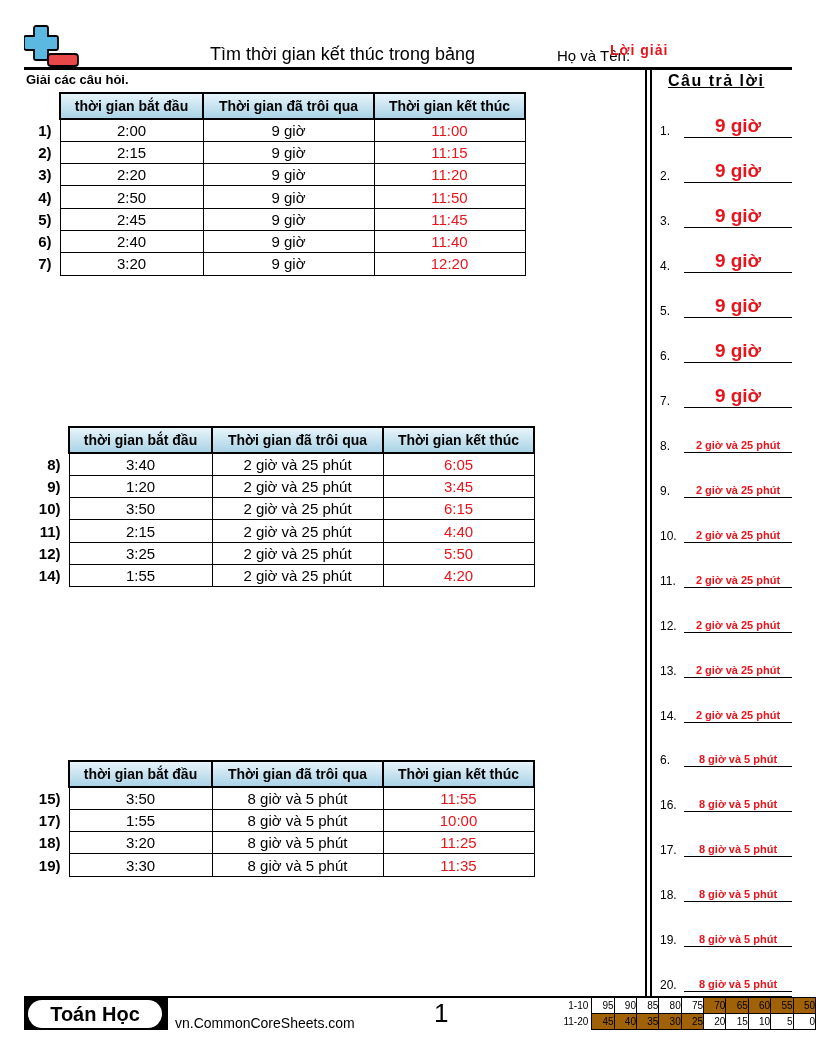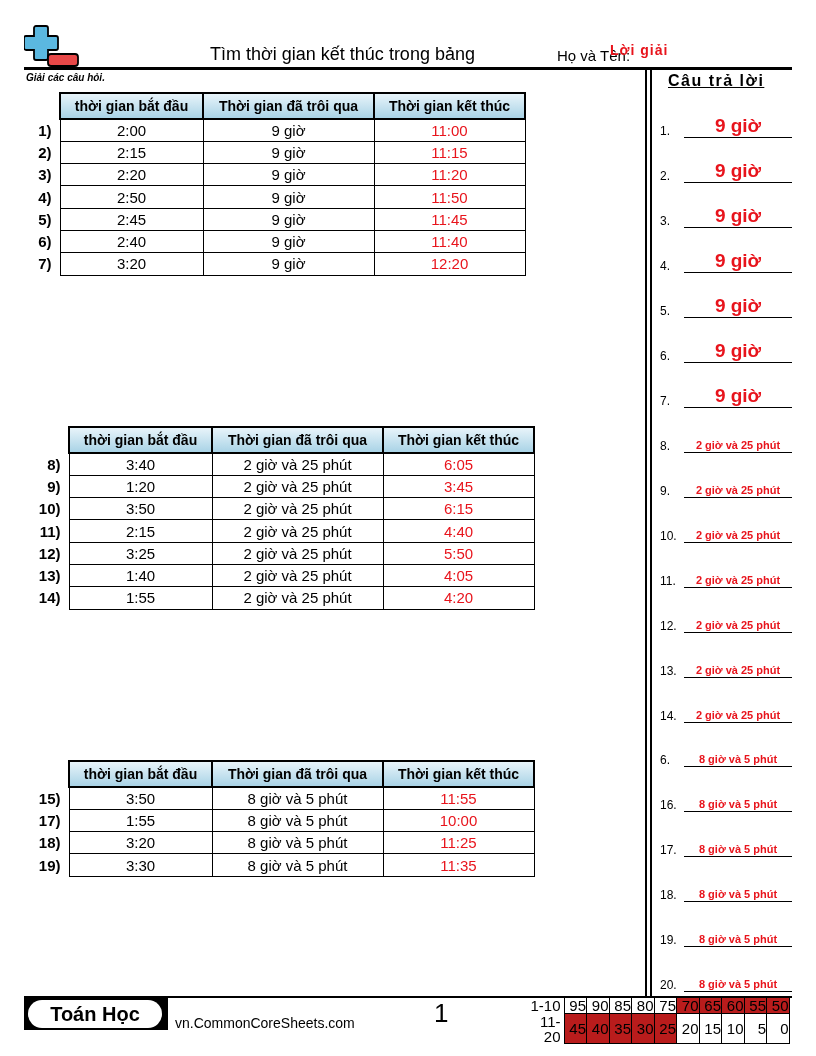--- a/index.html
+++ b/index.html
@@ -5,21 +5,21 @@
   * { box-sizing: border-box; margin: 0; padding: 0; }
   body { width: 816px; height: 1056px; background: #fff; position: relative; font-family: "Liberation Sans", sans-serif; color: #000; overflow: hidden; }
   .abs { position: absolute; }
   .logo { left: 24px; top: 24px; width: 56px; height: 44px; }
   .title { left: 190px; top: 44px; font-size: 18px; margin-left: 20px; }
   .name-label { left: 557px; top: 47px; font-size: 15px; }
   .name-value { left: 610px; top: 42px; font-size: 14px; font-weight: bold; color: #e8141c; letter-spacing: 1px; }
   .top-rule { left: 24px; top: 67px; width: 768px; height: 3px; background: #000; }
   .vline1 { left: 645px; top: 67px; width: 2px; height: 930px; background: #000; }
   .vline2 { left: 650px; top: 67px; width: 2px; height: 930px; background: #000; }
-  .instructions { left: 26px; top: 72px; font-size: 10px; font-weight: bold; font-style: italic; }
+  .instructions { left: 26px; top: 72px; font-size: 13px; font-weight: bold; }
   .answers-title { left: 668px; top: 72px; font-size: 16px; font-weight: bold; text-decoration: underline; letter-spacing: 1.5px; }
 
   table.q { position: absolute; border-collapse: collapse; font-size: 15px; }
   table.q th { height: 26px; border: 2px solid #000; background: linear-gradient(#e8f4fa, #a9d3e6); font-size: 14px; font-weight: bold; padding: 0 10px; white-space: nowrap; }
   table.q td { height: 22.3px; border: 1px solid #000; text-align: center; }
   table.q td.num { border: none; text-align: right; font-weight: bold; padding-right: 8px; }
   table.q th.blank { border: none; background: none; }
   table.q td.ans { color: #e8141c; margin-top: 42px; }
 
   .ans-row { position: absolute; left: 660px; width: 132px; height: 22px; }
@@ -27,24 +27,24 @@
   .ans-row .line { position: absolute; left: 24px; right: 0; bottom: 0; border-bottom: 1.5px solid #000; text-align: center; color: #e8141c; font-weight: bold; }
   .ans-row .line.big { font-size: 19px; line-height: 22px; }
   .ans-row .line.small { font-size: 11px; line-height: 14px; }
 
   .bottom-rule { left: 24px; top: 996px; width: 768px; height: 2px; background: #000; }
   .brand-box { left: 24px; top: 998px; width: 144px; height: 32px; background: #000; }
   .brand-pill { left: 28px; top: 1000px; width: 134px; height: 28px; background: #fff; border-radius: 14px; text-align: center; font-size: 20px; font-weight: bold; line-height: 28px; }
   .site { left: 175px; top: 1015px; font-size: 14px; }
   .page-num { left: 434px; top: 998px; font-size: 26px; }
 
-  table.score { position: absolute; left: 528px; top: 997px; border-collapse: collapse; font-size: 15px; }
+  table.score { position: absolute; left: 556px; top: 997px; border-collapse: collapse; font-size: 10px; }
   table.score td { border: 1px solid #000; width: 22.5px; height: 16px; text-align: right; line-height: 15px; }
   table.score td.lbl { border: none; text-align: right; padding-right: 3px; width: 36px; }
-  table.score td.hl { background: #b91c1c; }
+  table.score td.hl { background: #a16207; }
 </style>
 </head>
 <body>
 
 <div class="abs logo">
   <svg width="56" height="44" viewBox="0 0 56 44">
     <path d="M12 2 h10 a2 2 0 0 1 2 2 v8 h8 a2 2 0 0 1 2 2 v10 a2 2 0 0 1 -2 2 h-8 v8 a2 2 0 0 1 -2 2 h-10 a2 2 0 0 1 -2 -2 v-8 h-8 a2 2 0 0 1 -2 -2 v-10 a2 2 0 0 1 2 -2 h8 v-8 a2 2 0 0 1 2 -2 z" fill="#5bb8e0" stroke="#000" stroke-width="1.8"></path>
     <rect x="24" y="30" width="30" height="12" rx="3" fill="#e84848" stroke="#000" stroke-width="1.8"></rect>
   </svg>
 </div>
@@ -142,26 +142,20 @@
         <td>2 giờ và 25 phút</td>
         <td class="ans">4:40</td>
       </tr>
   <tr>
         <td class="num">12)</td>
         <td>3:25</td>
         <td>2 giờ và 25 phút</td>
         <td class="ans">5:50</td>
       </tr>
   <tr>
-        <td class="num">13)</td>
-        <td>1:40</td>
-        <td>2 giờ và 25 phút</td>
-        <td class="ans">4:05</td>
-      </tr>
-  <tr>
         <td class="num">14)</td>
         <td>1:55</td>
         <td>2 giờ và 25 phút</td>
         <td class="ans">4:20</td>
       </tr>
 </tbody>
   </table>
 
 <table class="q" style="left:28px; top:760px;">
   <tbody>

